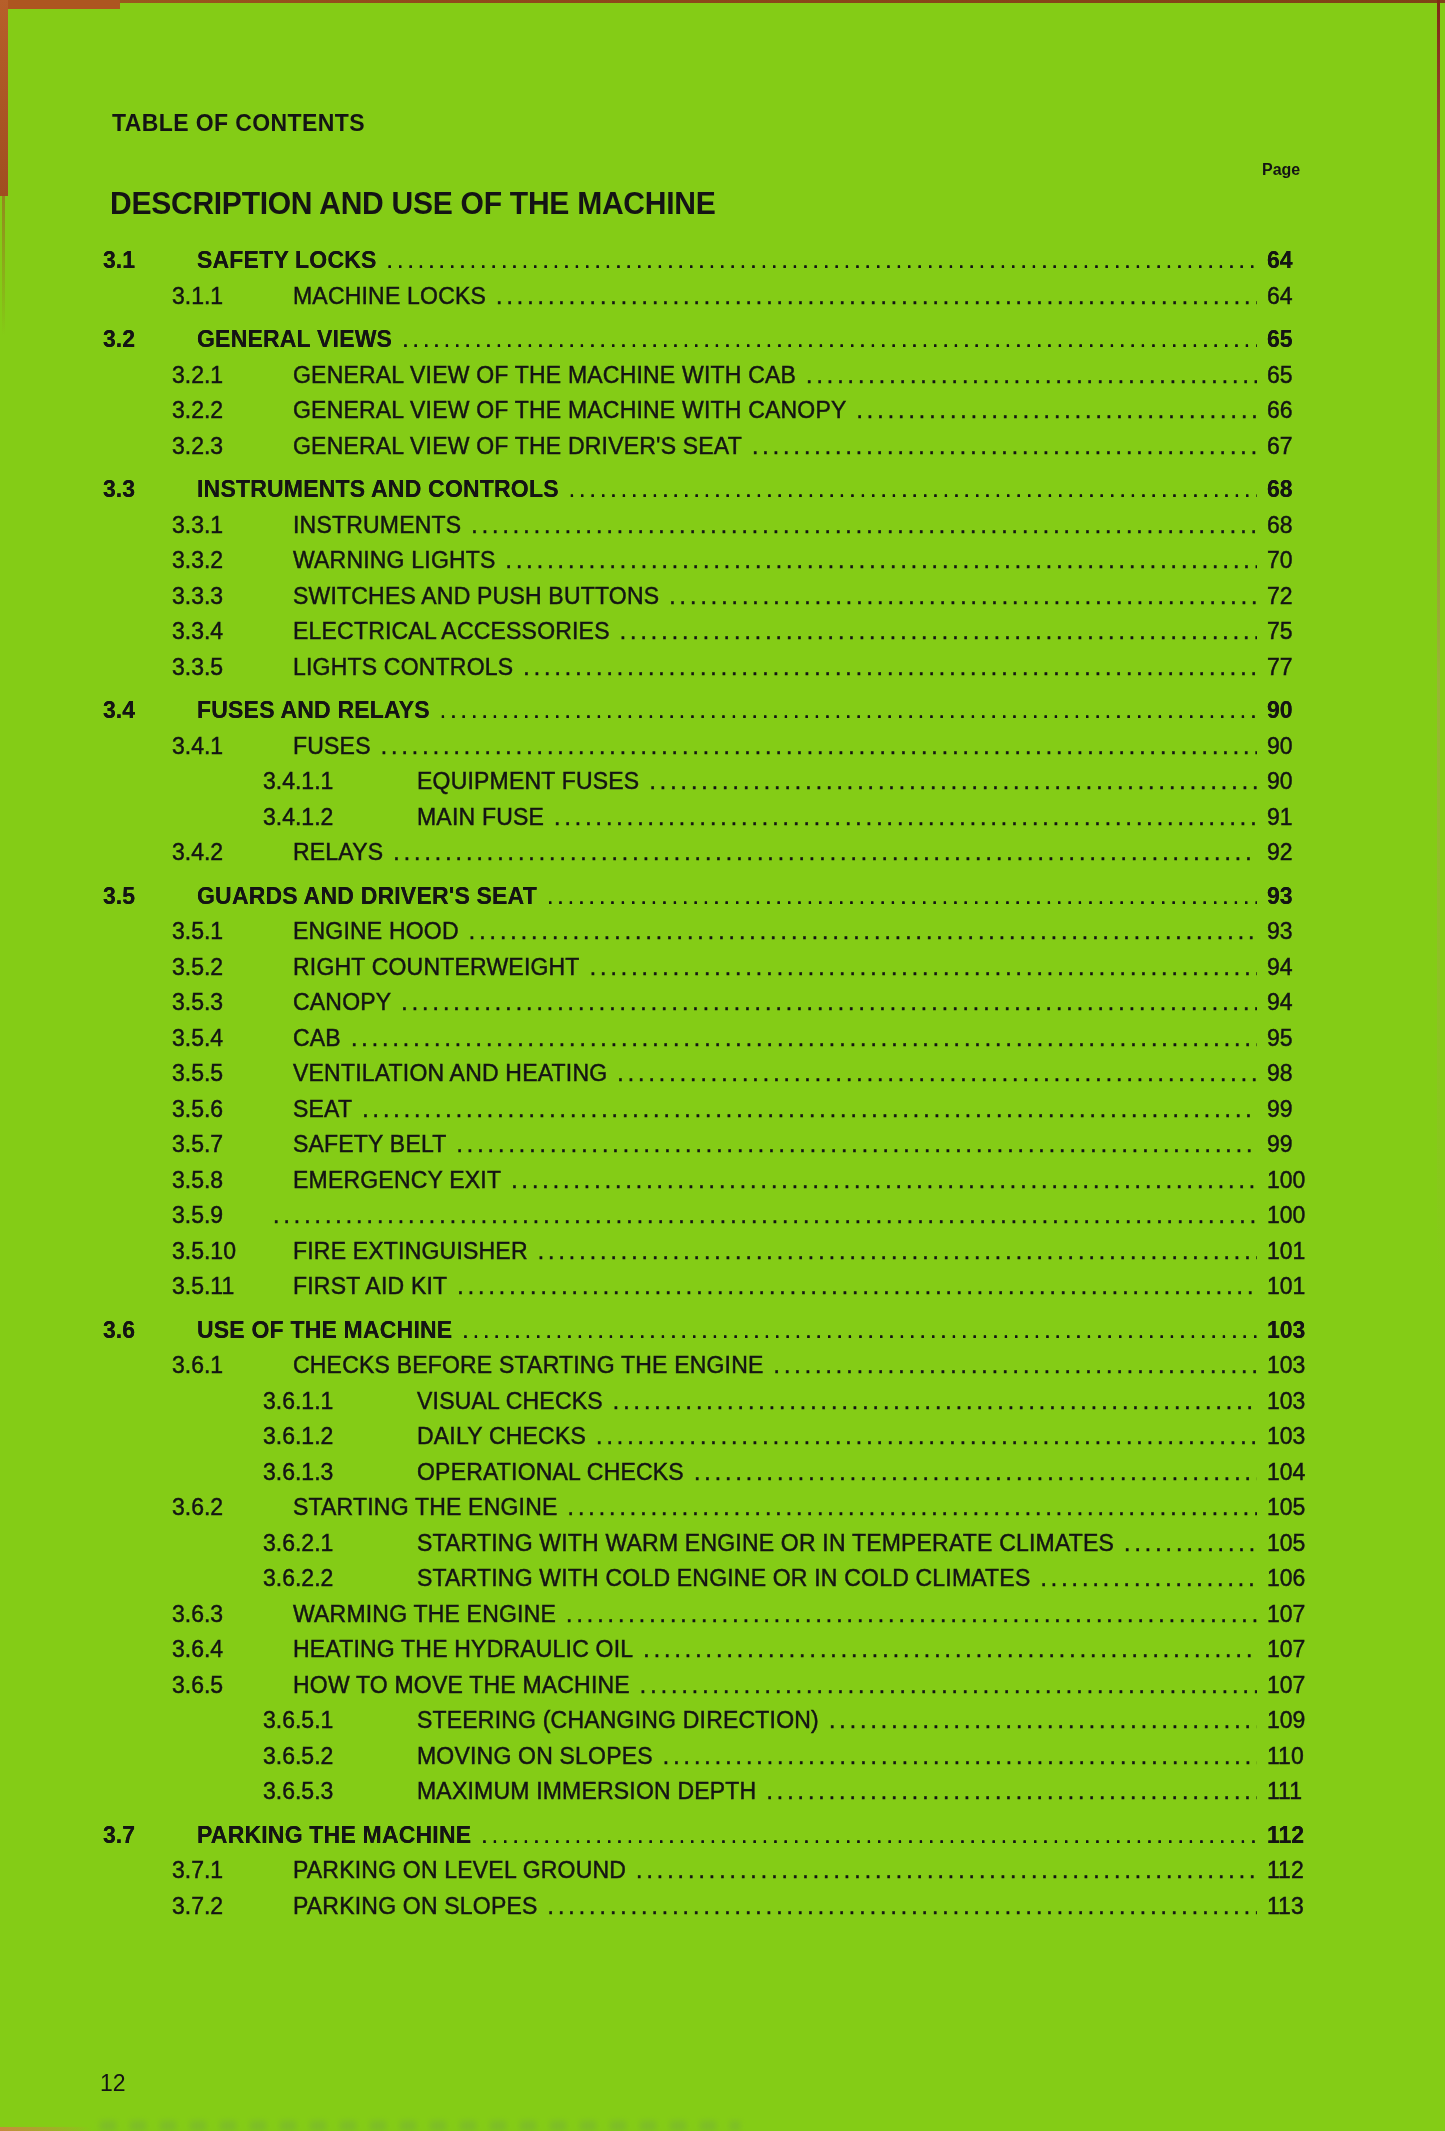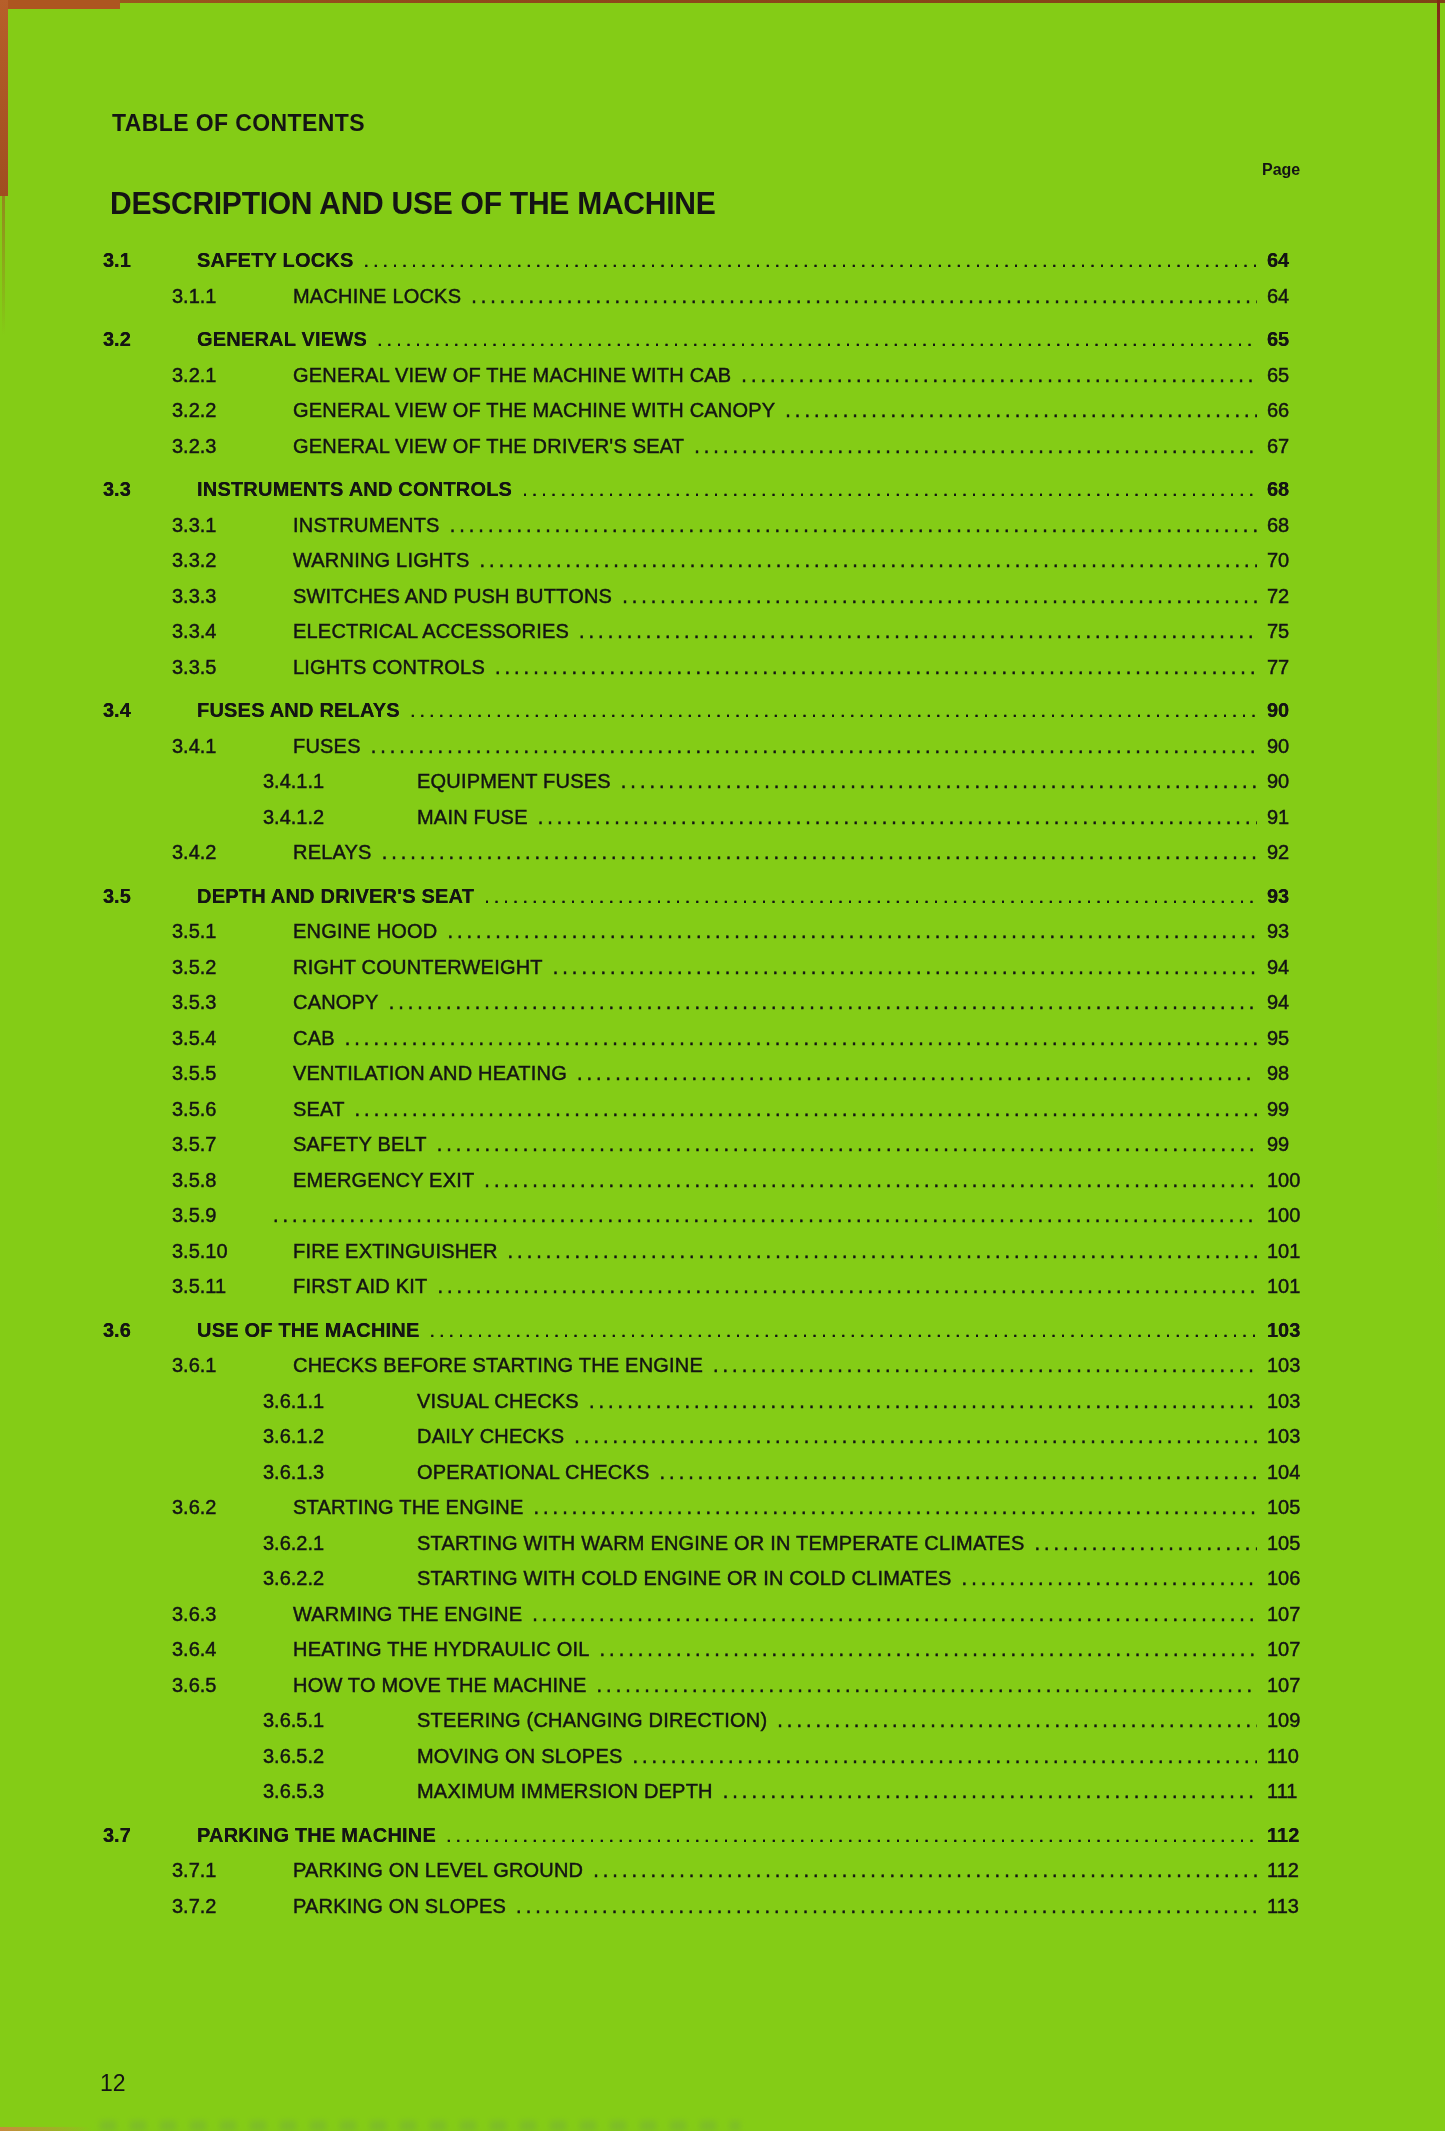--- a/index.html
+++ b/index.html
@@ -42,21 +42,21 @@
     font-size:31px; font-weight:bold; letter-spacing:-.3px;
     transform:scaleX(.97); transform-origin:left;
     white-space:nowrap;
   }
 
   
   .toc-list { position:absolute; left:0; top:243px; width:1445px; }
   .toc-row {
     display:flex; align-items:baseline;
     height:35.5px; line-height:35.5px;
-    font-size:20px; white-space:nowrap;
+    font-size:23px; white-space:nowrap;
   }
   .toc-row .num   { flex:none; }
   .toc-row .title { flex:none; letter-spacing:.2px;margin-left:30px; }
   .toc-row .leader{ flex:1 1 auto; overflow:hidden; text-align:right; margin:0 10px; }
   .toc-row .leader::after {
     content:"..........................................................................................................................................................";
     letter-spacing:4px; font-weight:normal;
   }
   .toc-row .page-col { flex:none; width:78px; text-align:left; margin-right:100px; }
 
@@ -187,21 +187,21 @@
         <span class="page-col">91</span>
       </div>
       <div class="toc-row lvl2">
         <span class="num">3.4.2</span>
         <span class="title">RELAYS</span>
         <span class="leader"></span>
         <span class="page-col">92</span>
       </div>
       <div class="toc-row lvl1">
         <span class="num">3.5</span>
-        <span class="title">DEPTH AND DRIVER'S SEAT</span>
+        <span class="title">GUARDS AND DRIVER'S SEAT</span>
         <span class="leader"></span>
         <span class="page-col">93</span>
       </div>
       <div class="toc-row lvl2">
         <span class="num">3.5.1</span>
         <span class="title">ENGINE HOOD</span>
         <span class="leader"></span>
         <span class="page-col">93</span>
       </div>
       <div class="toc-row lvl2">

